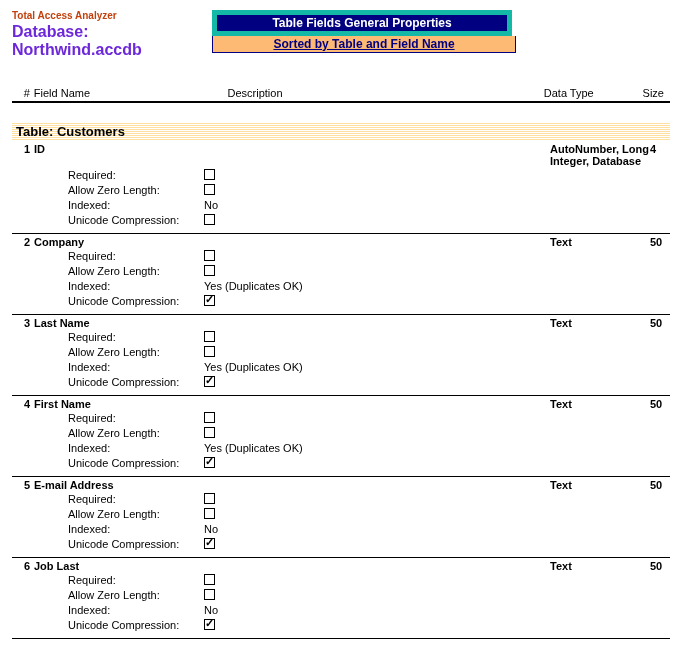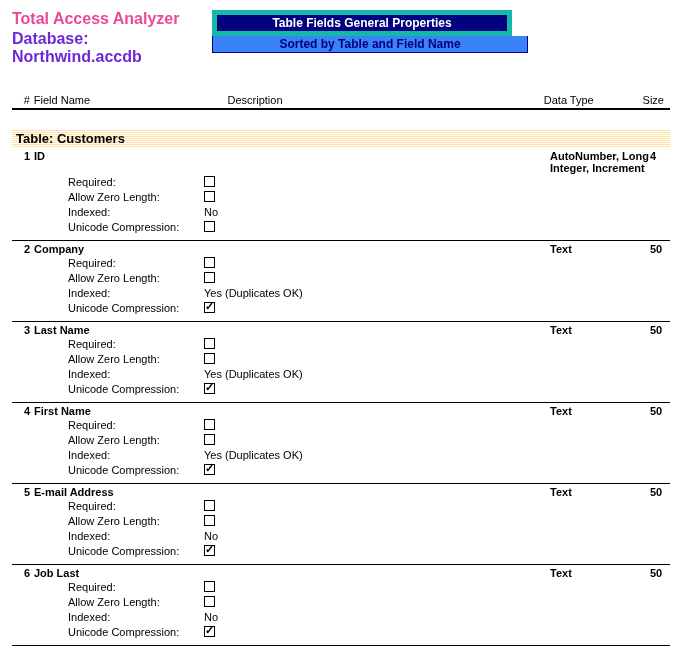--- a/index.html
+++ b/index.html
@@ -7,43 +7,44 @@
     font-size: 11px;
     margin: 0;
     padding: 10px 12px;
     width: 682px;
     box-sizing: border-box;
     color: #000;
     background: #fff;
   }
   .header-row { display: flex; }
   .header-left { width: 200px; }
-  .app-title { color: #ec4899; font-weight: bold; font-size: 16px; }
+  .app-title { color: #c2410c; font-weight: bold; font-size: 10px; }
   .db-line { color: #6d28d9; font-weight: bold; font-size: 16px; margin-top: 2px; }
   .header-boxes { margin-left: 0; }
   .box1 {
     background: #000080;
     color: #fff;
     font-weight: bold;
     text-align: center;
     width: 290px;
     font-size: 12px;
     padding: 1px 0;
     border: 5px solid #14b8a6;
   }
   .box2 {
-    background: #3b82f6;
+    background: #fdba74;
     color: #000080;
     font-weight: bold;
     text-align: center;
     width: 290px;
     font-size: 12px;
-    padding: 1px 12px;
+    padding: 1px 6px;
     border: 1px solid #000080;
     border-top: none;
+    text-decoration: underline;
   }
   .col-headers {
     display: flex;
     margin-top: 28px;
     border-bottom: 2px solid #000;
     padding-bottom: 2px;
     font-size: 11px;
   }
   .col-num { width: 18px; text-align: right; padding-right: 4px; }
   .col-field { width: 196px; }
@@ -110,21 +111,21 @@
   <span>Table:</span>
   <span>Customers</span>
 </div>
 
 <div id="fields-container">
     <div class="field-block">
       <div class="field-head">
         <div class="col-num">1</div>
         <div class="col-field">ID</div>
         <div class="col-desc"></div>
-        <div class="col-type">AutoNumber, Long Integer, Increment</div>
+        <div class="col-type">AutoNumber, Long Integer, Database</div>
         <div class="col-size">4</div>
       </div>
       <div class="props">
         <div class="prop-row">
           <div class="prop-label">Required:</div>
           <div class="prop-val"><span class="cb"></span></div>
         </div>
         <div class="prop-row">
           <div class="prop-label">Allow Zero Length:</div>
           <div class="prop-val"><span class="cb"></span></div>

